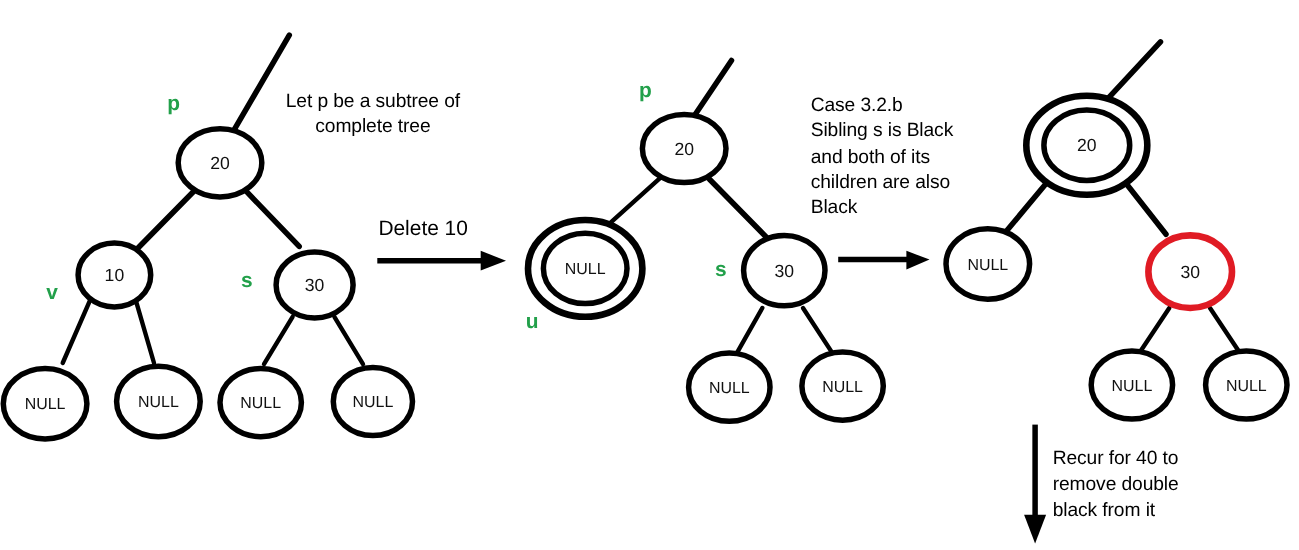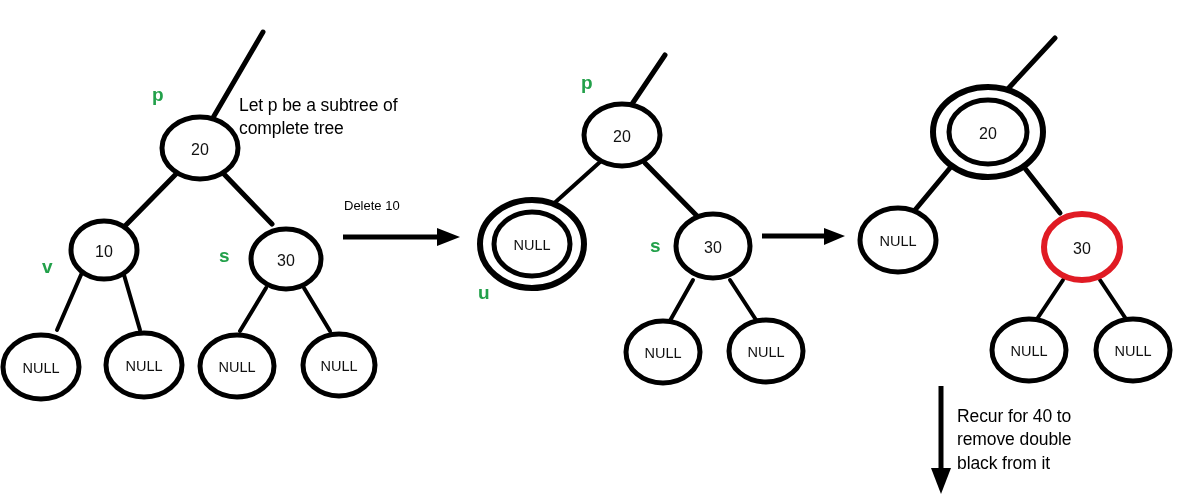--- a/index.html
+++ b/index.html
@@ -34,21 +34,21 @@
     font-family: "Liberation Sans", sans-serif;
     font-size: 17.5px;
     line-height: 1.33;
     color: #000000;
     white-space: pre-line;
     letter-spacing: -0.1px;
   }
   .arrow-label {
     position: absolute;
     font-family: "Liberation Sans", sans-serif;
-    font-size: 13px;
+    font-size: 19px;
     color: #000000;
     white-space: nowrap;
   }
   .ptr-label {
     position: absolute;
     font-family: "Liberation Sans", sans-serif;
     font-size: 19px;
     font-weight: bold;
     color: #22a04a;
     line-height: 1;
@@ -195,23 +195,28 @@
       </g>
     </g>
 
     <g>
       <line x1="941" y1="386" x2="941" y2="472" stroke="#000" stroke-width="5"></line>
       <polygon points="941,494 931,468 951,468" fill="#000"></polygon>
     </g>
 
   </svg>
 
-  <div class="note" style="left:239px; top:94px; width:200px;">Let p be a subtree of
+  <div class="note" style="left:239px; top:80px; width:200px;text-align:center;">Let p be a subtree of
 complete tree</div>
 
+  <div class="note" style="left:737px; top:84px; width:180px;">Case 3.2.b
+Sibling s is Black
+and both of its
+children are also
+Black</div>
 
   <div class="note" style="left:957px; top:405px; width:210px;">Recur for 40 to
 remove double
 black from it</div>
 
   <div class="arrow-label" style="left:344px; top:198px;">Delete 10</div>
 
   <div class="ptr-label" style="left:152px; top:85px;">p</div>
   <div class="ptr-label" style="left:42px; top:257px;">v</div>
   <div class="ptr-label" style="left:219px; top:246px;">s</div>

